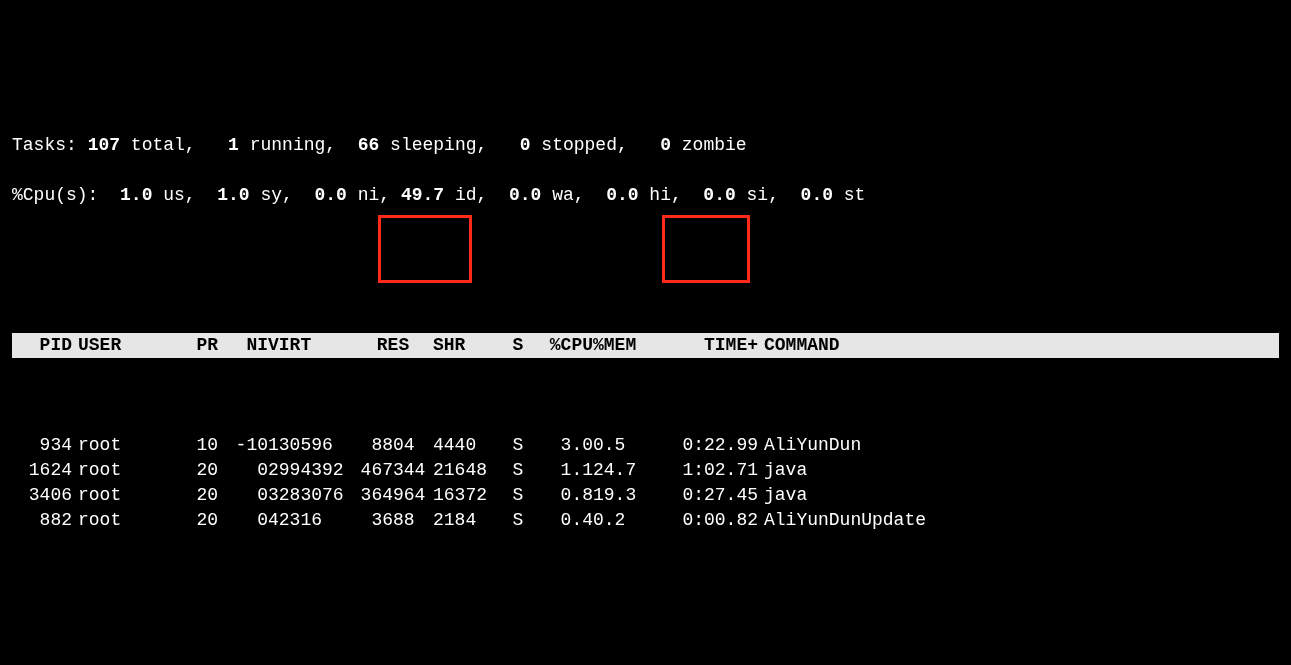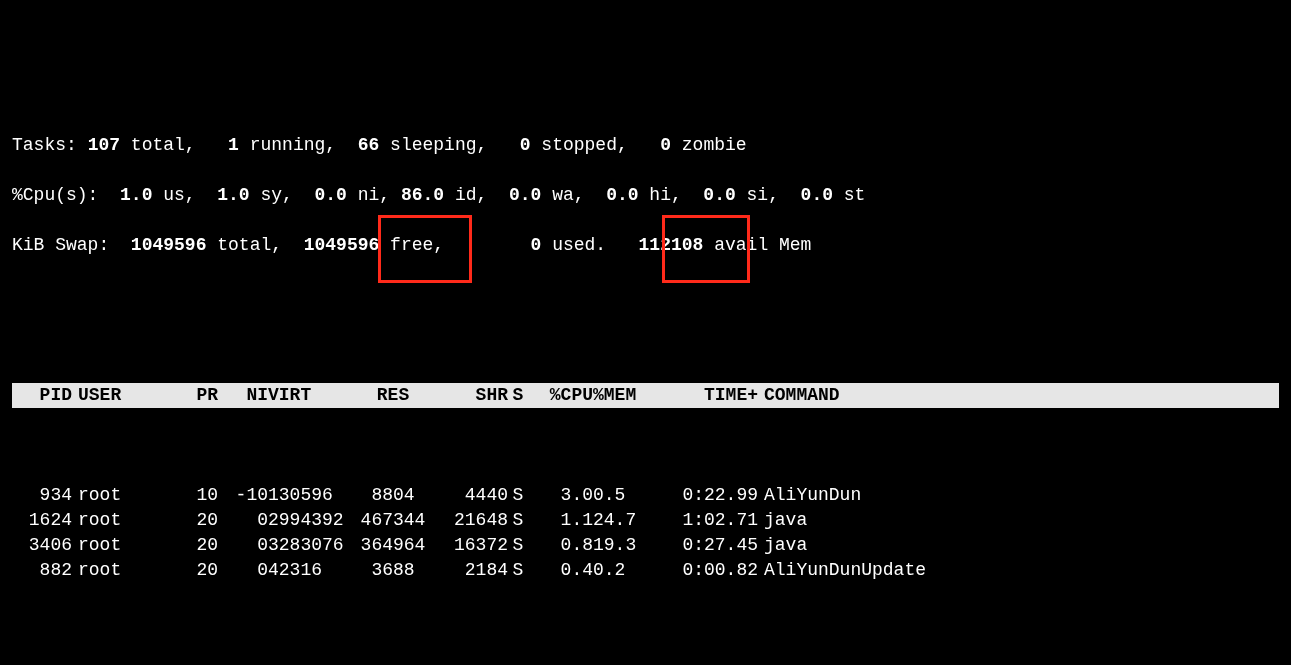--- a/index.html
+++ b/index.html
@@ -6,38 +6,37 @@
   .term{padding:8px 12px;position:relative;white-space:pre}
   .b{font-weight:bold}
   .hdr{background:#e6e6e6;color:#000;font-weight:bold}
   .row span{display:inline-block}
   .c-pid{width:60px;text-align:right}
   .c-user{width:90px;padding-left:6px}
   .c-pr{width:50px;text-align:right}
   .c-ni{width:50px;text-align:right}
   .c-virt{width:85px;text-align:left}
   .c-res{width:80px;text-align:center}
-  .c-shr{width:75px;text-align:right}
+  .c-shr{width:75px;}
   .c-s{width:20px;text-align:center}
   .c-cpu{width:65px;text-align:right}
   .c-mem{width:60px;text-align:left}
   .c-time{width:105px;text-align:right}
   .c-cmd{padding-left:6px}
   .box{border:3px solid #ff2a1a;position:absolute;pointer-events:none}
 </style>
 </head>
 <body>
 <div class="term">
 
 
 
 
 <div><span>Tasks: </span><span class="b">107</span><span> total,   </span><span class="b">1</span><span> running,  </span><span class="b">66</span><span> sleeping,   </span><span class="b">0</span><span> stopped,   </span><span class="b">0</span><span> zombie</span></div>
-<div><span>%Cpu(s):  </span><span class="b">1.0</span><span> us,  </span><span class="b">1.0</span><span> sy,  </span><span class="b">0.0</span><span> ni, </span><span class="b">86.0</span><span> id,  </span><span class="b">0.0</span><span> wa,  </span><span class="b">0.0</span><span> hi,  </span><span class="b">0.0</span><span> si,  </span><span class="b">0.0</span><span> st</span></div>
-<div><span>KiB Swap:  </span><span class="b">1049596</span><span> total,  </span><span class="b">1049596</span><span> free,        </span><span class="b">0</span><span> used.   </span><span class="b">112108</span><span> avail Mem</span></div>
+<div><span>%Cpu(s):  </span><span class="b">1.0</span><span> us,  </span><span class="b">1.0</span><span> sy,  </span><span class="b">0.0</span><span> ni, </span><span class="b">49.7</span><span> id,  </span><span class="b">0.0</span><span> wa,  </span><span class="b">0.0</span><span> hi,  </span><span class="b">0.0</span><span> si,  </span><span class="b">0.0</span><span> st</span></div>
 <div>&nbsp;</div>
 
 
 <div class="row hdr"><span class="c-pid">PID</span><span class="c-user">USER</span><span class="c-pr">PR</span><span class="c-ni">NI</span><span class="c-virt">VIRT</span><span class="c-res">RES</span><span class="c-shr">SHR</span><span class="c-s">S</span><span class="c-cpu">%CPU</span><span class="c-mem">%MEM</span><span class="c-time">TIME+</span><span class="c-cmd">COMMAND</span></div>
 
 
 <div id="tbody"><div class="row"><span class="c-pid">934</span><span class="c-user">root</span><span class="c-pr">10</span><span class="c-ni">-10</span><span class="c-virt">130596</span><span class="c-res">8804</span><span class="c-shr">4440</span><span class="c-s">S</span><span class="c-cpu">3.0</span><span class="c-mem">0.5</span><span class="c-time">0:22.99</span><span class="c-cmd">AliYunDun</span></div><div class="row"><span class="c-pid">1624</span><span class="c-user">root</span><span class="c-pr">20</span><span class="c-ni">0</span><span class="c-virt">2994392</span><span class="c-res">467344</span><span class="c-shr">21648</span><span class="c-s">S</span><span class="c-cpu">1.1</span><span class="c-mem">24.7</span><span class="c-time">1:02.71</span><span class="c-cmd">java</span></div><div class="row"><span class="c-pid">3406</span><span class="c-user">root</span><span class="c-pr">20</span><span class="c-ni">0</span><span class="c-virt">3283076</span><span class="c-res">364964</span><span class="c-shr">16372</span><span class="c-s">S</span><span class="c-cpu">0.8</span><span class="c-mem">19.3</span><span class="c-time">0:27.45</span><span class="c-cmd">java</span></div><div class="row"><span class="c-pid">882</span><span class="c-user">root</span><span class="c-pr">20</span><span class="c-ni">0</span><span class="c-virt">42316</span><span class="c-res">3688</span><span class="c-shr">2184</span><span class="c-s">S</span><span class="c-cpu">0.4</span><span class="c-mem">0.2</span><span class="c-time">0:00.82</span><span class="c-cmd">AliYunDunUpdate</span></div></div>
 
 
 <div class="box" style="top:215px;left:378px;width:88px;height:62px"></div>

